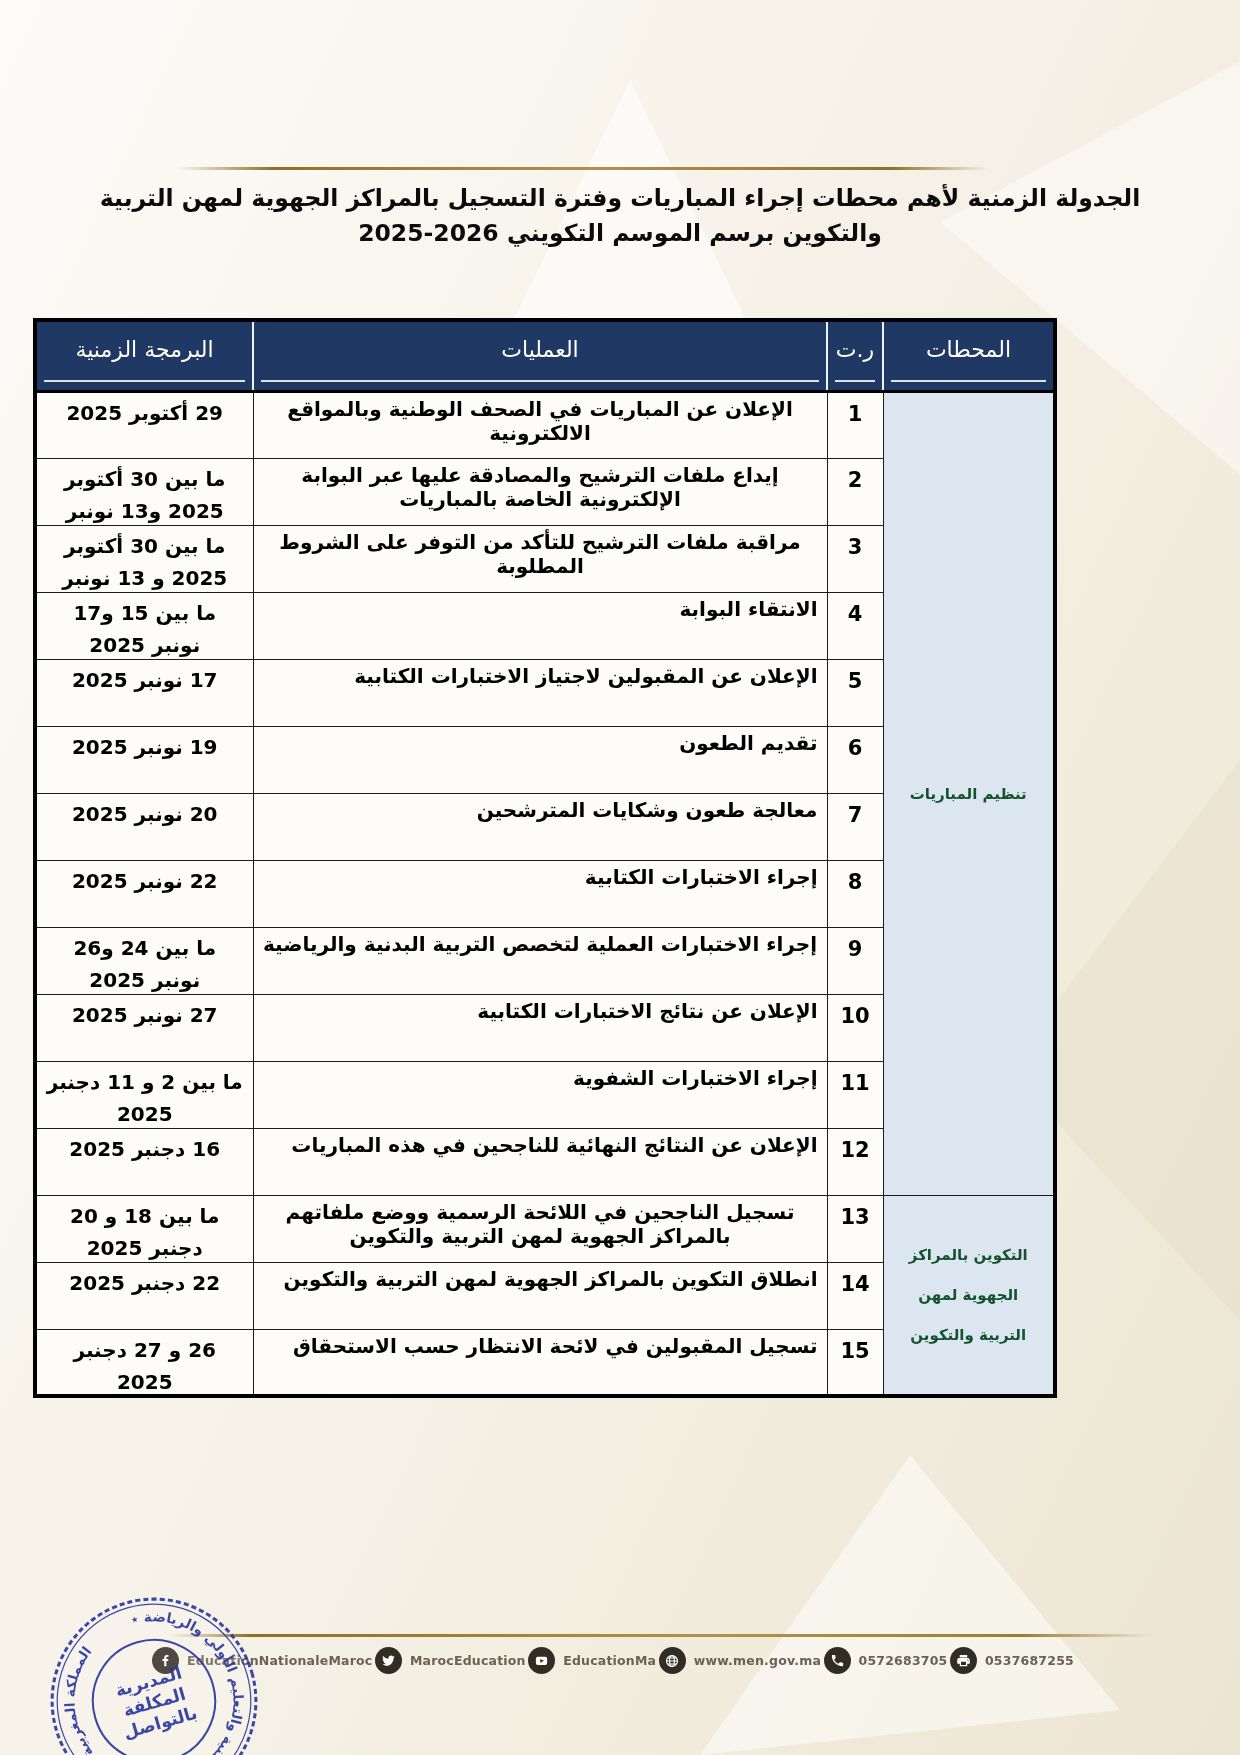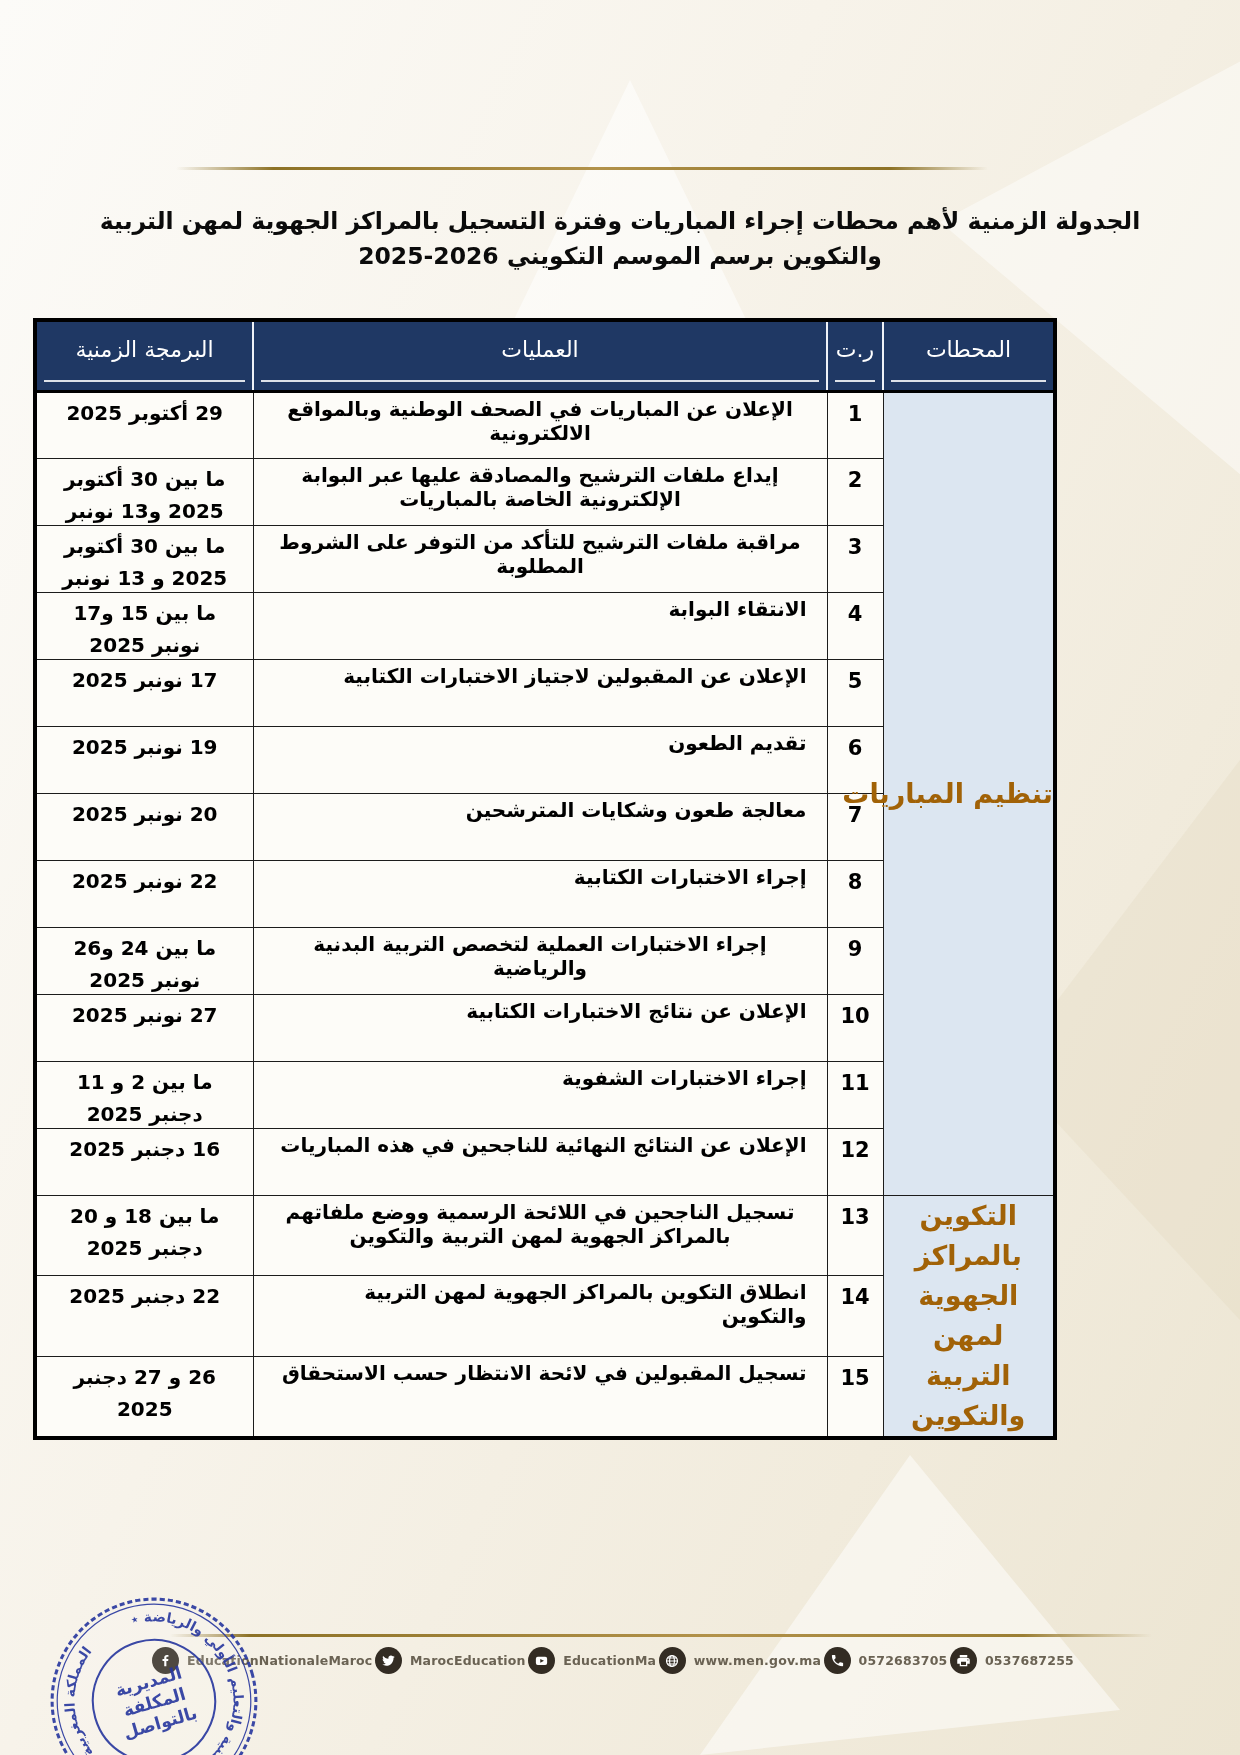--- a/index.html
+++ b/index.html
@@ -19,43 +19,43 @@
   .wm-4 { top:80px; left:420px; width:420px; height:260px;
           background:rgba(255,255,255,.55); clip-path:polygon(20% 100%,50% 0,80% 100%); }
 
   .gold-line { position:absolute; height:3px; border-radius:2px; }
   .gold-top { top:167px; left:176px; width:812px;
       background:linear-gradient(to right,rgba(150,120,45,0),#8d7226 12%,#b2924a 52%,#8d7226 88%,rgba(150,120,45,0)); }
   .gold-bottom { top:1634px; left:170px; width:992px;
       background:linear-gradient(to right,rgba(150,120,45,0),#8d7226 8%,#b2924a 55%,#9b7e33 86%,rgba(150,120,45,0) 99%); }
 
   .title { position:absolute; top:181px; left:70px; right:70px; direction:rtl;
-           text-align:center; font-weight:bold; font-size:23.5px; line-height:35px; color:#0b0b0b;margin-top:23px; }
+           text-align:center; font-weight:bold; font-size:23.5px; line-height:35px; color:#0b0b0b; }
 
   table.sched { position:absolute; top:318px; left:33px; width:1020px;
                 border-collapse:collapse; table-layout:fixed; direction:rtl;
                 border:4px solid #000; background:#fdfcf8; }
   col.c-station { width:172px; } col.c-num { width:56px; }
   col.c-op { width:574px; } col.c-time { width:218px; }
 
   th { background:var(--header-navy,#1f3864); color:#fff; font-size:22px; font-weight:normal;
        height:71px; vertical-align:middle; padding-bottom:12px; position:relative;
        border-left:2.5px solid #eef2f8; border-right:2.5px solid #eef2f8; border-bottom:3.5px solid #000; }
   th::after { content:""; position:absolute; left:7px; right:7px; bottom:8px; height:2px;
               background:rgba(255,255,255,.85); }
 
   tbody tr { height:67px; }
   td { border:1.4px solid #1c1c1c; vertical-align:top; background:#fdfcf8; }
-  .clip { height:64px; overflow:hidden; padding:4px 20px 0; }
+  .clip { height:64px; overflow:hidden; padding:4px 9px 0; }
   .num-cell { text-align:center; font-size:21px; font-weight:bold; padding-top:9px; color:#000; }
   .op-cell .clip  { font-size:20px; font-weight:bold; line-height:24px; text-align:right; color:#000; }
   .op-cell.center .clip { text-align:center; }
   .time-cell .clip { font-size:20px; font-weight:bold; line-height:32px; text-align:center; color:#000; }
   .station-cell { background:var(--station-blue,#dce6f1); vertical-align:middle; text-align:center; }
-  .station-text { font-size:27px; font-weight:bold; line-height:40px; margin:0 auto; color:#a16207; }
+  .station-text { font-size:15px; font-weight:bold; line-height:40px; margin:16px auto; color:#14532d; }
   .station-one  { white-space:nowrap; }
   .station-multi { width:124px; }
   tr.group-start td { border-top:1px solid #701a75; }
 
   .contacts { position:absolute; top:1647px; left:152px; width:922px;
               display:flex; justify-content:space-between; align-items:center; }
   .contact { display:flex; align-items:center; gap:8px; }
   .cicon { width:27px; height:27px; border-radius:50%; background:var(--icon-dark,#332c23);
            display:flex; align-items:center; justify-content:center; flex:0 0 27px; }
   .cicon svg { display:block; }

